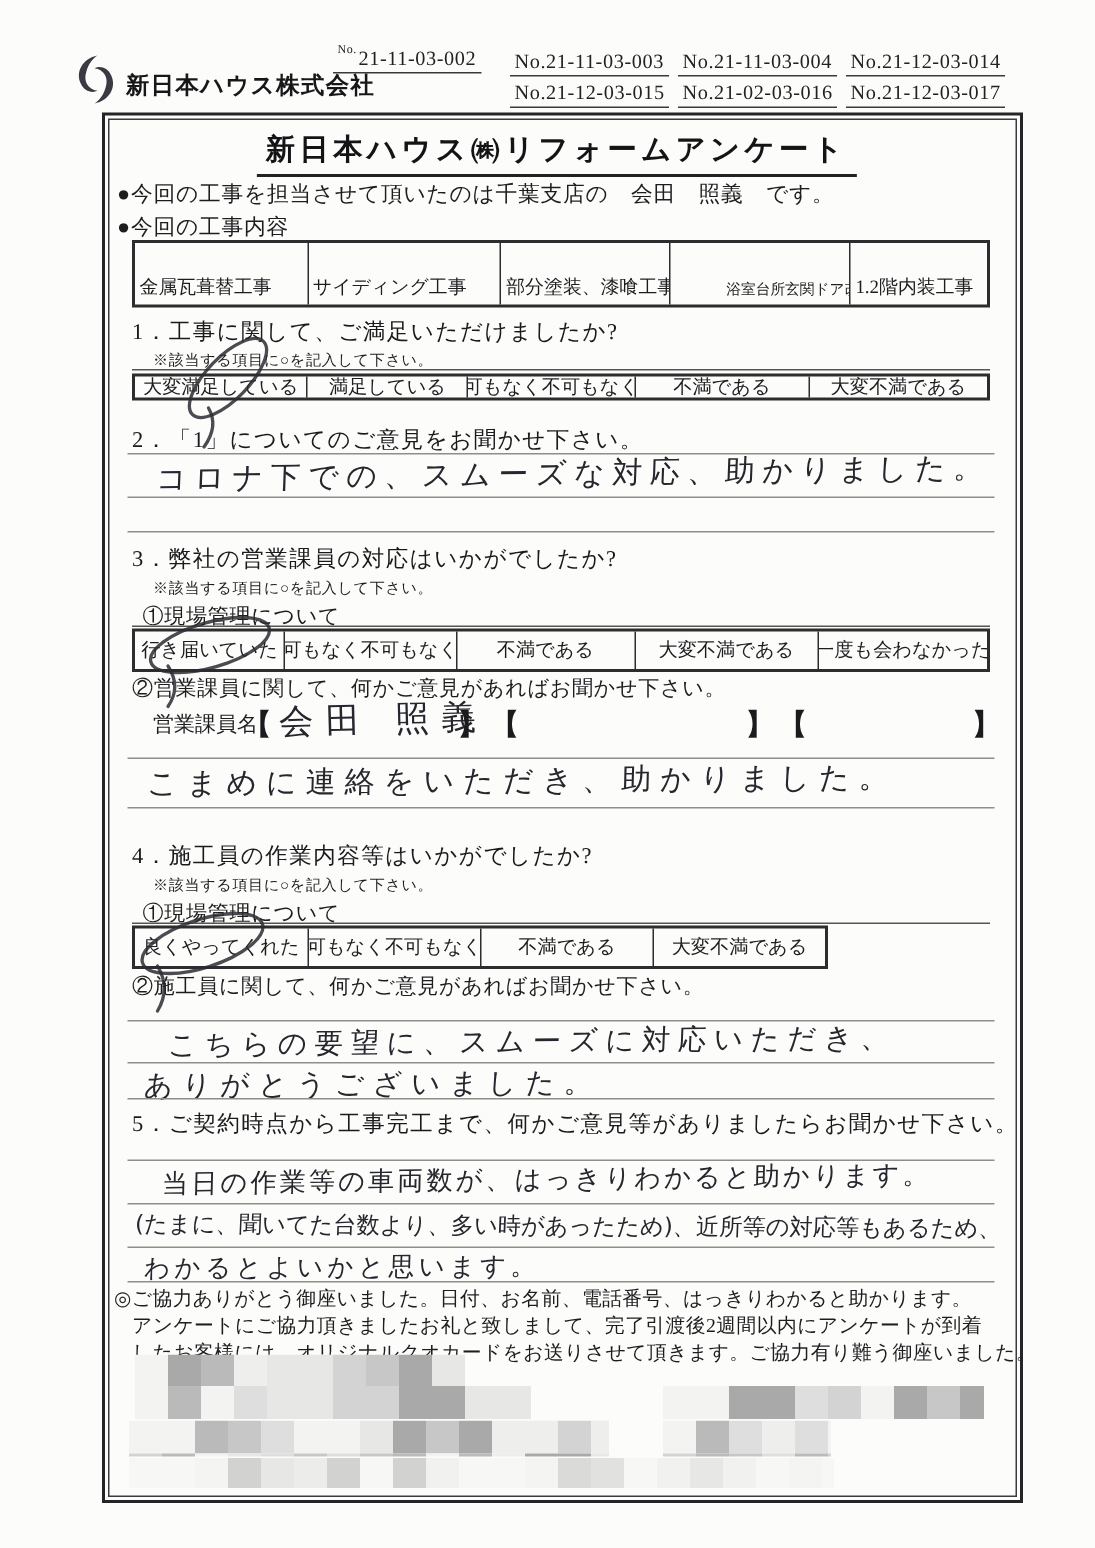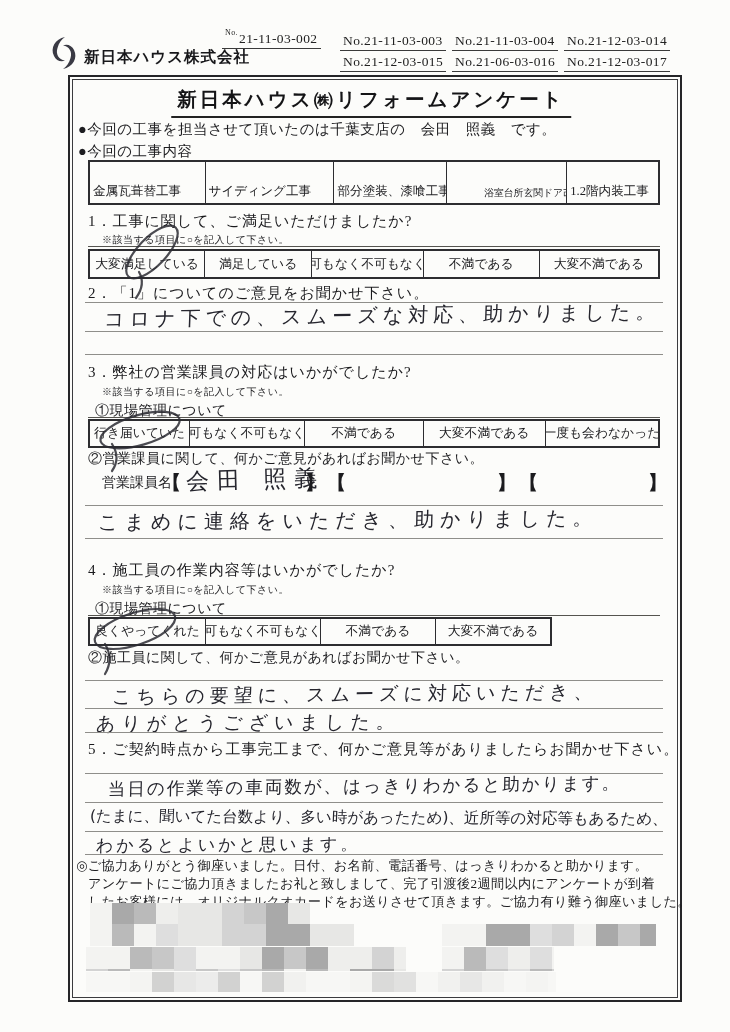--- a/index.html
+++ b/index.html
@@ -56,41 +56,41 @@
       <path d="M15 33 C25 31 30 22 26 14 C24 9.5 19 7.5 15 9.5 C21.5 10.5 24.5 16 22.5 22 C21.2 27 18.5 30.8 15 33 Z" fill="#3a3a44"></path>
     </svg>
   </div>
   <div class="company">新日本ハウス株式会社</div>
 
   <div class="dno" style="left:222px;top:31px;"><span class="sup">No.</span><span>21-11-03-002</span></div>
   <div class="dno" style="left:340px;top:33px;">No.21-11-03-003</div>
   <div class="dno" style="left:452px;top:33px;">No.21-11-03-004</div>
   <div class="dno" style="left:564px;top:33px;">No.21-12-03-014</div>
   <div class="dno" style="left:340px;top:54px;">No.21-12-03-015</div>
-  <div class="dno" style="left:452px;top:54px;">No.21-06-03-016</div>
+  <div class="dno" style="left:452px;top:54px;">No.21-02-03-016</div>
   <div class="dno" style="left:564px;top:54px;">No.21-12-03-017</div>
 
   <div class="frame"></div>
 
   <div class="abs title" style="left:50%;top:86px;transform:translateX(-50%);margin-left:6px;">新日本ハウス㈱リフォームアンケート</div>
   <div class="abs bullet" style="left:78px;top:120px;">●今回の工事を担当させて頂いたのは千葉支店の　会田　照義　です。</div>
   <div class="abs bullet" style="left:78px;top:142px;">●今回の工事内容</div>
 
   <div class="tbl work" style="left:88px;top:160px;width:572px;height:45px;">
     <div class="cell" style="width:120px;">金属瓦葺替工事</div>
     <div class="cell" style="width:114px;">サイディング工事</div>
     <div class="cell" style="width:118px;margin-left:20px;">部分塗装、漆喰工事</div>
     <div class="cell small" style="width:124px;">浴室台所玄関ドア改修工事</div>
     <div class="cell" style="width:96px;">1.2階内装工事</div>
   </div>
 
   <div class="abs qhead" style="left:88px;top:212px;">1．工事に関して、ご満足いただけましたか?</div>
   <div class="abs note" style="left:102px;top:233px;">※該当する項目に○を記入して下さい。</div>
   <div class="rule" style="left:88px;top:246px;width:572px;"></div>
-  <div class="tbl" style="left:88px;top:249px;width:572px;height:30px;">
+  <div class="tbl" style="left:88px;top:249px;width:572px;height:18px;">
     <div class="cell" style="width:115px;">大変満足している</div>
     <div class="cell" style="width:108px;text-align:center;">満足している</div>
     <div class="cell" style="width:112px;">可もなく不可もなく</div>
     <div class="cell" style="width:117px;">不満である</div>
     <div class="cell" style="width:120px;">大変不満である</div>
   </div>
   <svg class="circ" style="left:95px;top:222px;" width="140" height="90">
     <ellipse cx="57" cy="30" rx="34" ry="14" transform="rotate(-46 57 30)" fill="none" stroke="#2b2b32" stroke-width="2.2" opacity="0.85"></ellipse>
     <path d="M44 50 Q 51 62 41 76" fill="none" stroke="#2b2b32" stroke-width="2.2" opacity="0.85" stroke-linecap="round"></path>
   </svg>

